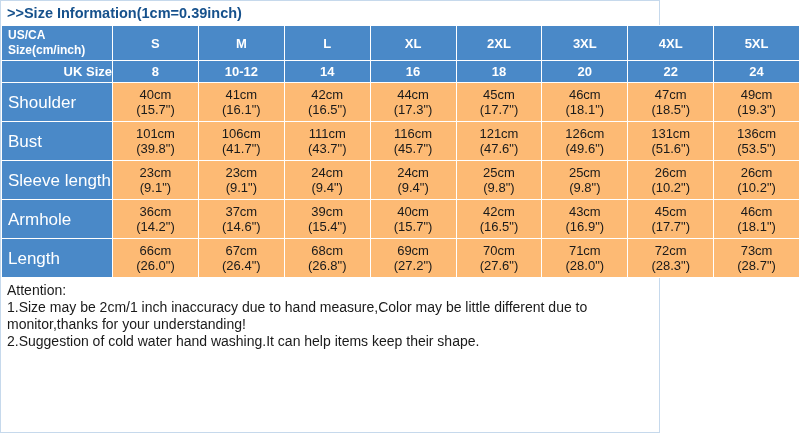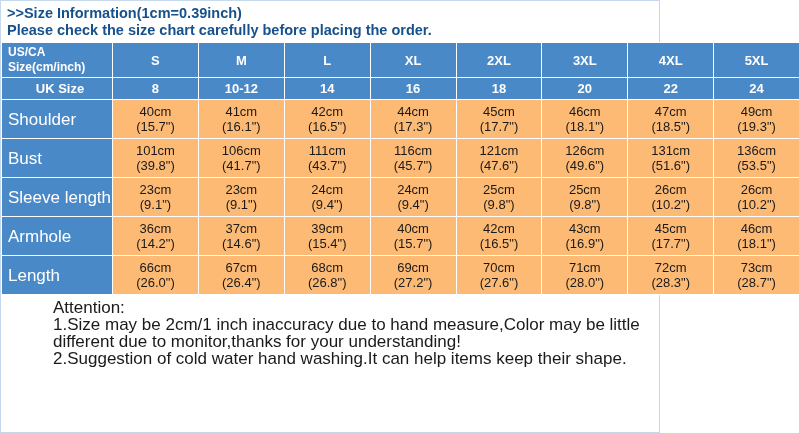--- a/index.html
+++ b/index.html
@@ -63,21 +63,21 @@
     font-size: 12px;
   }
   .sub-row td {
     background: #4a89c8;
     color: #ffffff;
     font-weight: bold;
     height: 21px;
     font-size: 13.5px;
   }
   .sub-row td.col-label {
-    text-align: center;
+    text-align: right;
     padding-left: 6px;
   }
   .data-row td {
     height: 38px;
     background: #fdba74;
     color: #1a1a1a;
     border: 1px solid #dce6f1;
     line-height: 15px;
     font-size: 13px;
   }
@@ -89,36 +89,34 @@
     font-weight: normal;
     font-size: 17px;
     border: 1px solid #ffffff;
   }
   .cell-cm { display: block; }
   .cell-in { display: block; }
   .notes {
     flex: 1;
     padding: 4px 6px 0 6px;
     background: #ffffff;
-    font-size: 17px;
+    font-size: 14px;
     line-height: 17px;
     color: #1a1a1a;
-    margin-left: 46px;
   }
   .notes div { white-space: nowrap; }
   .notes div.wrap { white-space: normal; }
 </style>
 </head>
 <body>
 
 <div class="sheet">
 
   <div class="head-block">
     <div class="head-line">&gt;&gt;Size Information(1cm=0.39inch)</div>
-    <div class="head-line">Please check the size chart carefully before placing the order.</div>
   </div>
 
   <table class="size">
     <tbody>
         <tr class="hdr-row">
       <td class="col-label">
         <span>US/CA</span><br>
         <span>Size(cm/inch)</span>
       </td>
       <td>S</td>

